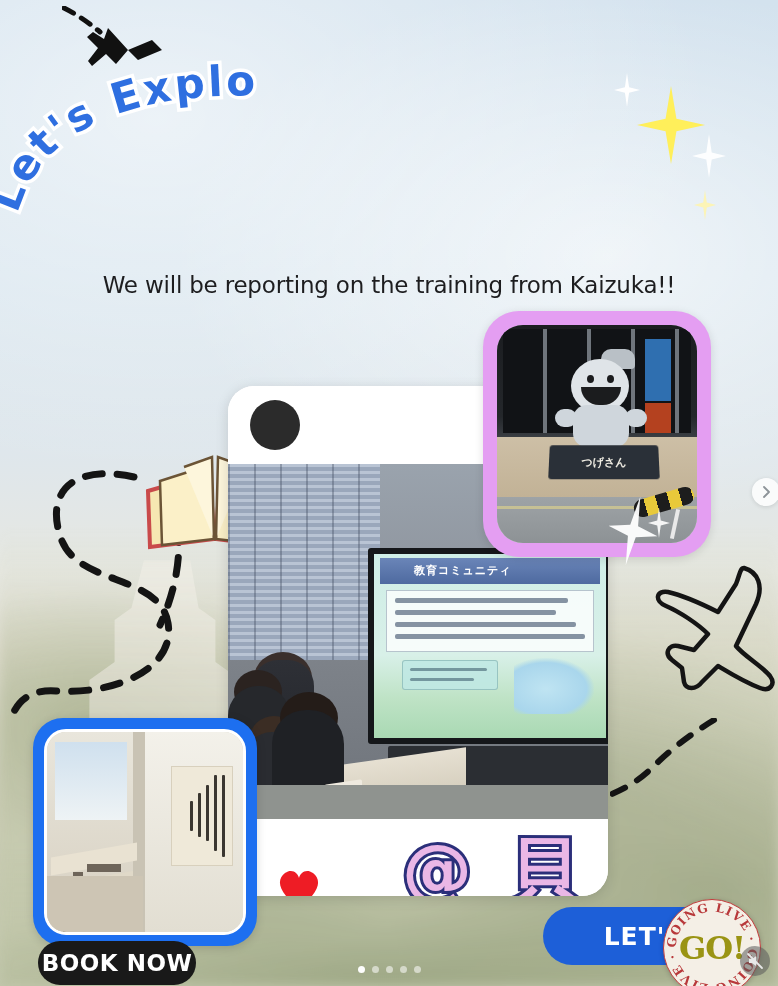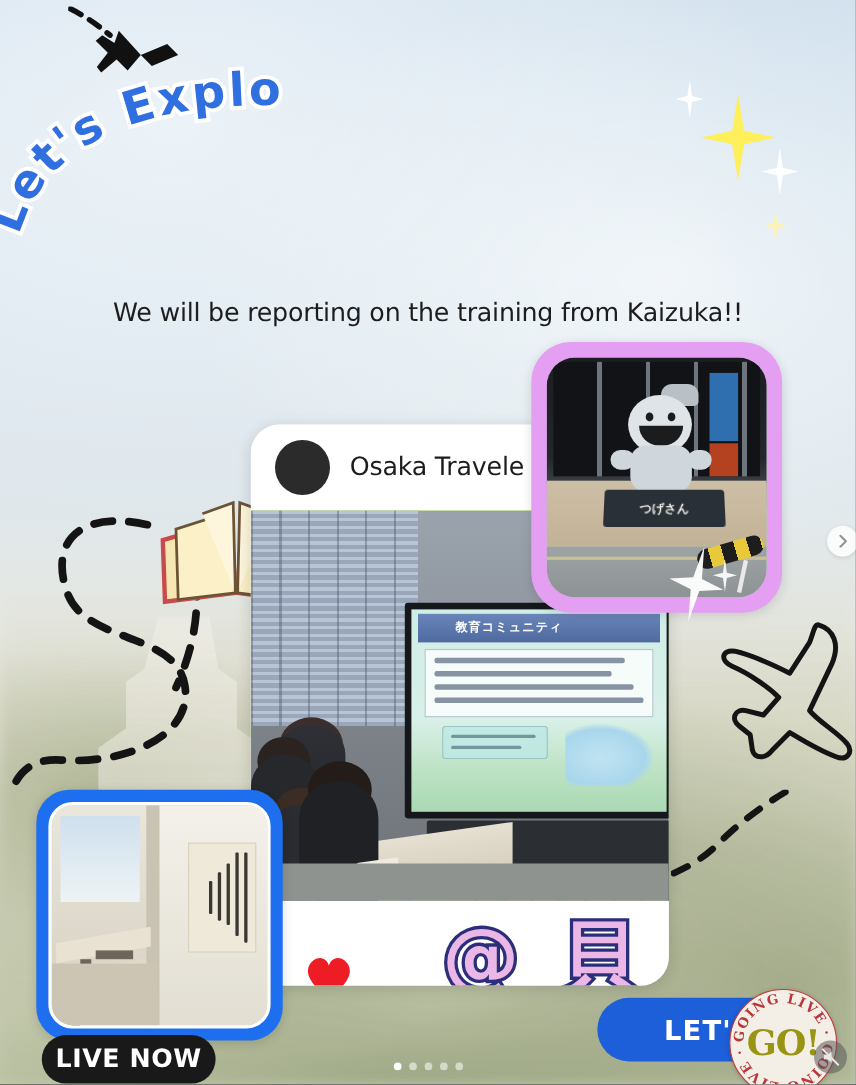--- a/index.html
+++ b/index.html
@@ -130,21 +130,21 @@
   .card-head{
     height:78px;display:flex;align-items:center;gap:18px;padding:0 22px;
     background:#fff;
   }
   .avatar{width:50px;height:50px;border-radius:50%;background:#2b2b2b;flex:0 0 auto;}
   .handle{
     font-family:"DejaVu Sans",sans-serif;
     font-size:23px;color:#1c1c1e;letter-spacing:-.2px;
   }
   .card-photo{
-    position:relative;height:355px;overflow:hidden;background:#bef264;
+    position:relative;height:355px;overflow:hidden;background:#ec4899;
   }
   
   .cp-wall{position:absolute;inset:0;background:linear-gradient(180deg,#9aa3ad 0%,#8d939c 38%,#7d8289 56%,#6e737a 100%);}
   .cp-blinds{position:absolute;left:0;top:0;width:152px;height:196px;
     background:repeating-linear-gradient(180deg,#b9c4d4 0px,#b9c4d4 3px,#9aa7bb 3px,#9aa7bb 7px);}
   .cp-blinds2{position:absolute;left:0;top:0;width:152px;height:196px;
     background:repeating-linear-gradient(90deg,rgba(60,70,90,.35) 0px,rgba(60,70,90,.35) 2px,rgba(0,0,0,0) 2px,rgba(0,0,0,0) 26px);}
   .cp-screenframe{position:absolute;left:140px;top:84px;width:244px;height:196px;background:#15171a;border-radius:3px;}
   .cp-screen{position:absolute;left:146px;top:90px;width:232px;height:184px;
     background:linear-gradient(180deg,#cfeee7 0%,#d8f0e8 55%,#bfe3c6 78%,#a9d9b3 100%);}
@@ -361,21 +361,20 @@
       <path d="M44 12 L72 2 L74 84" fill="#fdf6dc" stroke="#6b5436" stroke-width="2.5"></path>
       <path d="M106 12 L78 2 L76 84" fill="#fdf6dc" stroke="#6b5436" stroke-width="2.5"></path>
       <path d="M74 84 L76 84" stroke="#6b5436" stroke-width="3"></path>
     </svg>
   </div>
 
   <div class="story-card">
 
     <div class="card-head">
       <div class="avatar"></div>
-      <div class="handle">Osaka Travele</div>
     </div>
 
     <div class="card-photo">
       <div class="cp-wall"></div>
       <div class="cp-blinds"></div>
       <div class="cp-blinds2"></div>
       <div class="cp-screenframe"></div>
       <div class="cp-screen"></div>
       <div class="cp-hill"></div>
       <div class="cp-slidebar">
@@ -477,21 +476,21 @@
       <div class="rp-poster">
         <i style="left:50px;height:82px;"></i>
         <i style="left:42px;height:76px;"></i>
         <i style="left:34px;height:56px;top:18px;"></i>
         <i style="left:26px;height:44px;top:26px;"></i>
         <i style="left:18px;height:30px;top:34px;"></i>
       </div>
     </div>
   </div>
 
-  <div class="book-now">LIVE NOW</div>
+  <div class="book-now">BOOK NOW</div>
   <div class="lets-btn">LET'S</div>
 
   <div class="go-badge">
     <svg viewBox="0 0 98 98">
       <defs>
         <path id="ring" d="M 49,49 m -37,0 a 37,37 0 1,1 74,0 a 37,37 0 1,1 -74,0"></path>
       </defs>
       <text class="ring-txt">
         <textPath href="#ring" startOffset="0%">GOING LIVE · GOING LIVE · GOING LIVE ·</textPath>
       </text>

